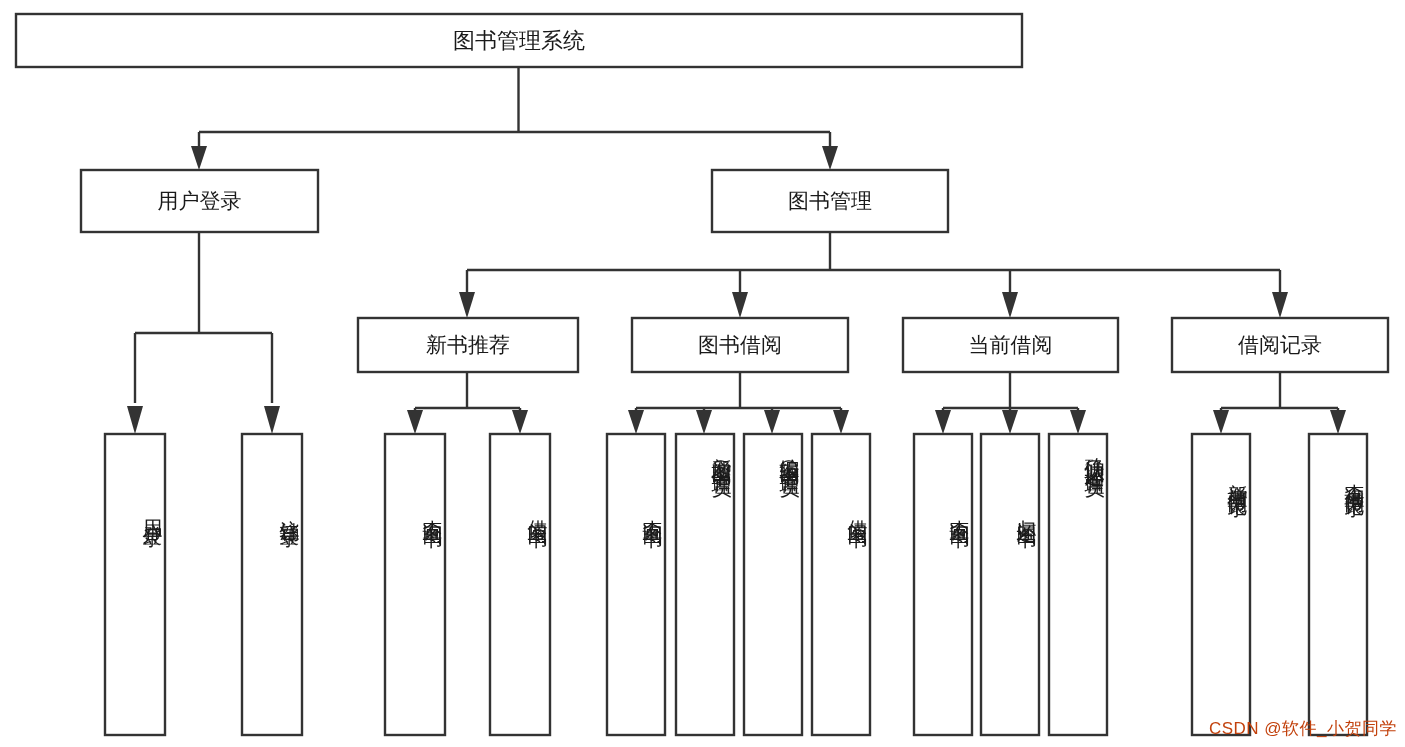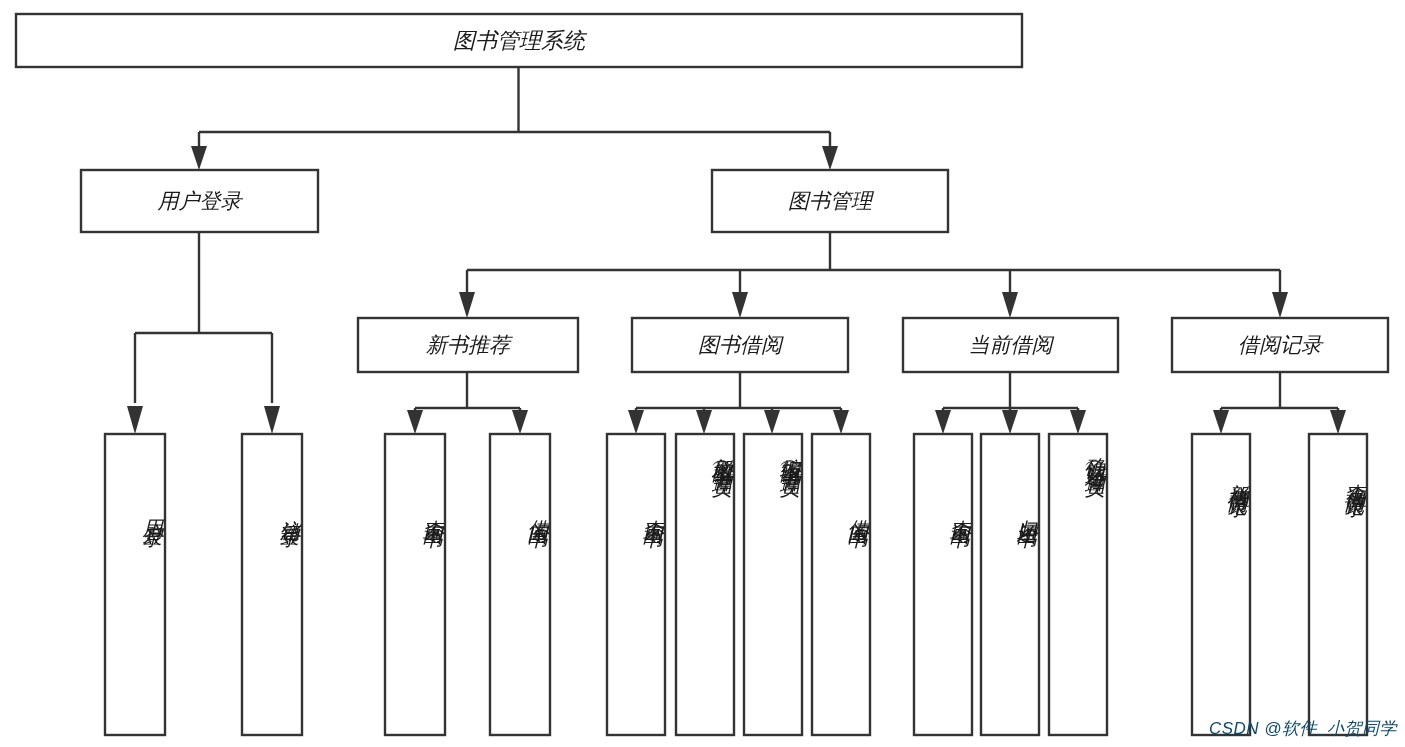--- a/index.html
+++ b/index.html
@@ -11,21 +11,20 @@
     width: 1405px;
     height: 747px;
     font-family: "Liberation Sans", "DejaVu Sans", sans-serif;
     overflow: hidden;
   }
   #diagram-root {
     position: relative;
     width: 1405px;
     height: 744px;
     background: #ffffff;
-    font-style: italic;
   }
   svg.flow {
     position: absolute;
     top: 0;
     left: 0;
     width: 1405px;
     height: 747px;
   }
   .node-rect {
     fill: #ffffff;
@@ -68,21 +67,21 @@
     text-align: left;
     white-space: nowrap;
     user-select: none;
   }
   #watermark {
     position: absolute;
     right: 8px;
     bottom: 4px;
     font-family: "Liberation Sans", "DejaVu Sans", sans-serif;
     font-size: 17px;
-    color: #0c4a6e;
+    color: #c2410c;
     letter-spacing: 0.5px;
     white-space: nowrap;
   }
 </style>
 </head>
 <body>
 
 <div id="diagram-root">
 
   <svg class="flow" viewBox="0 0 1405 747">

